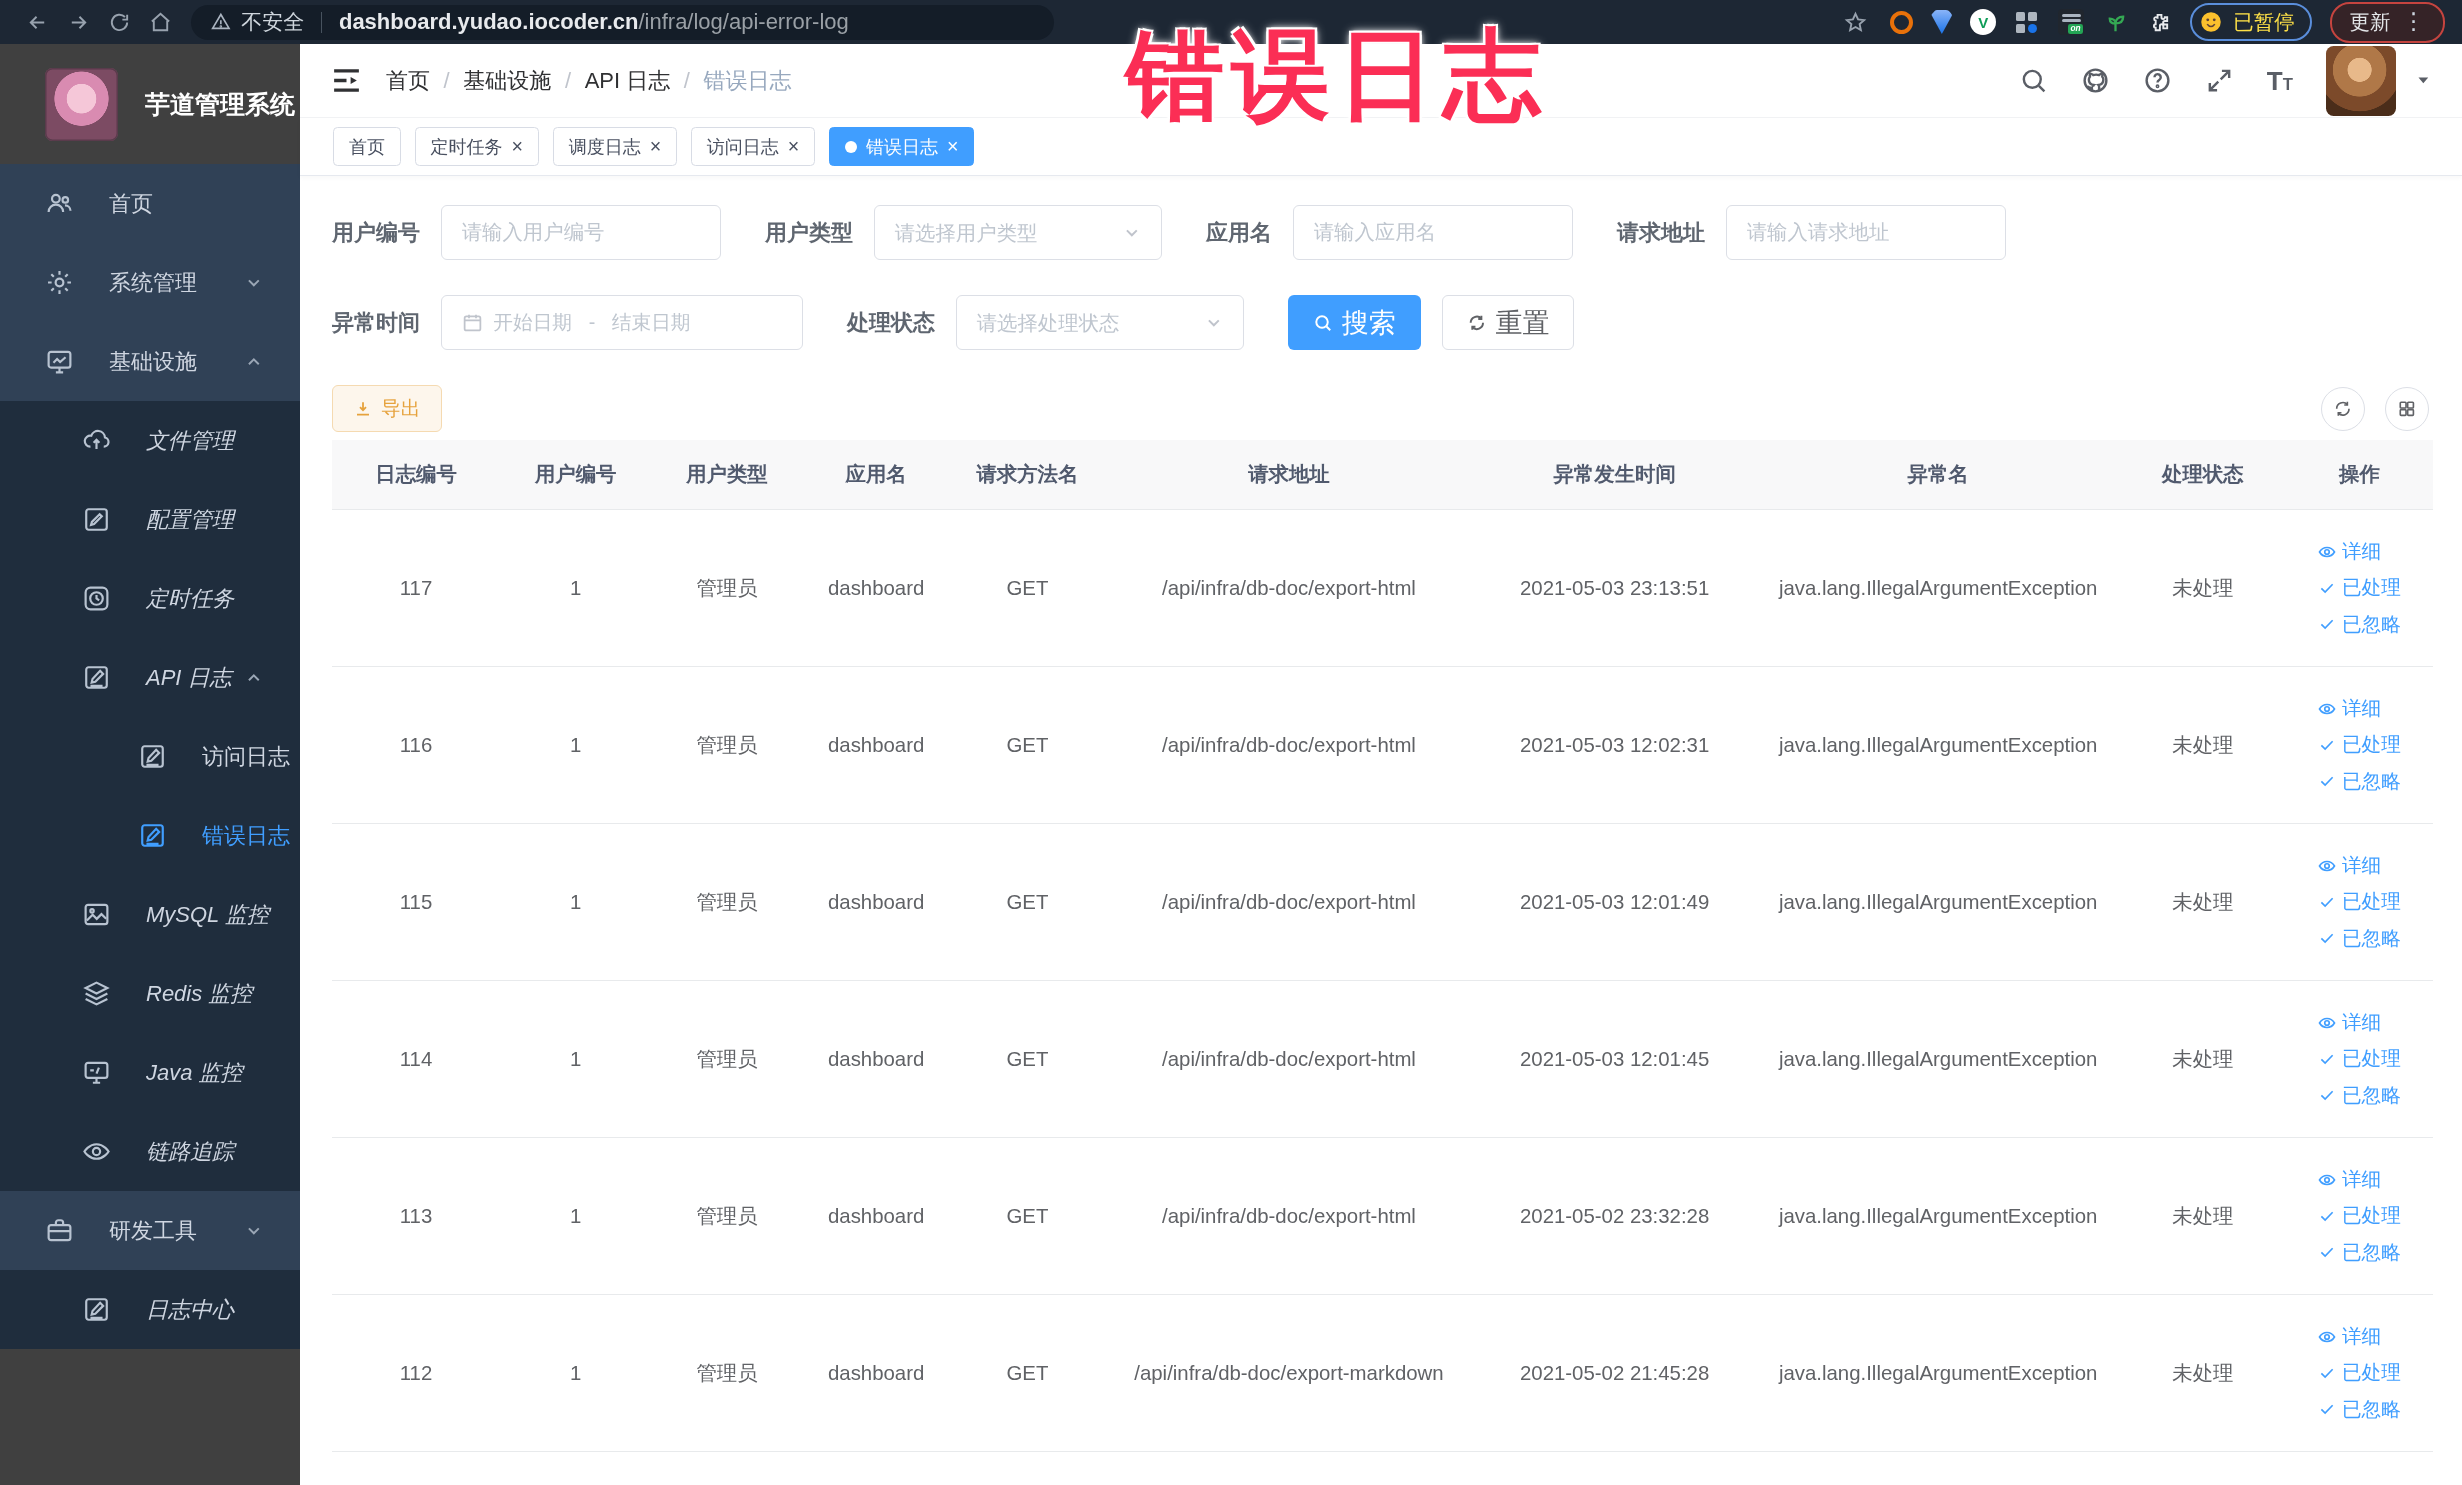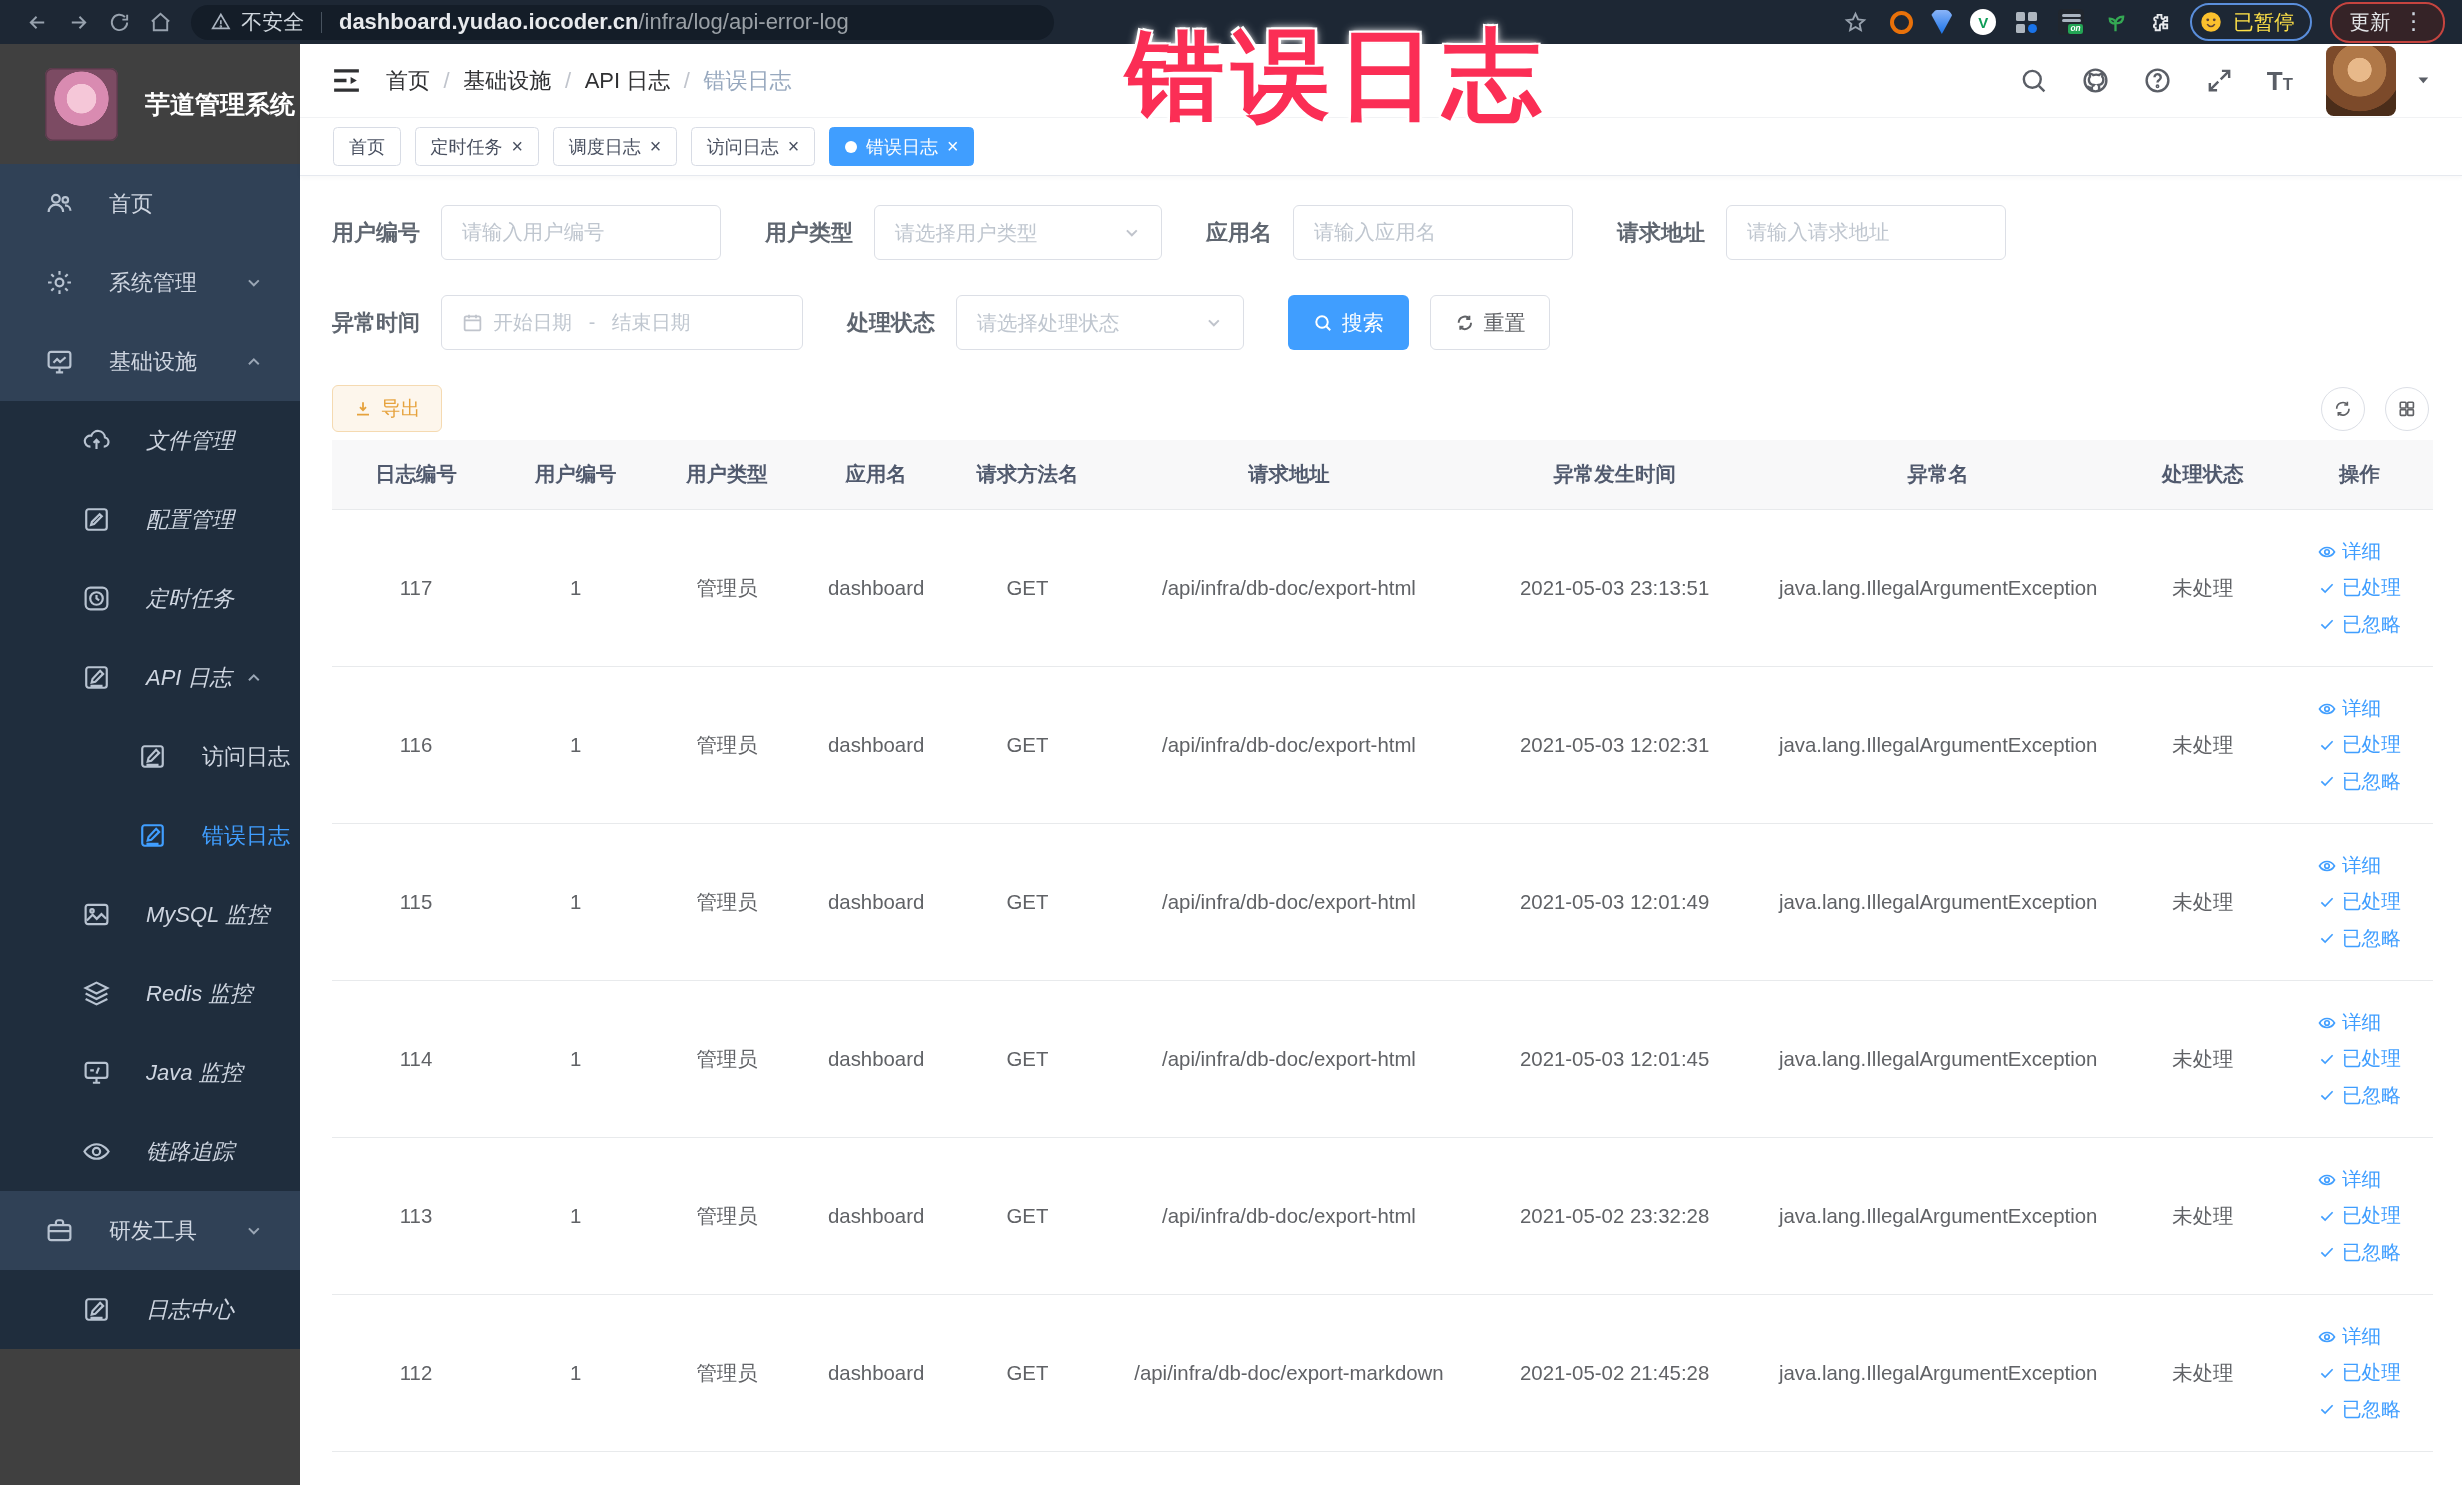--- a/index.html
+++ b/index.html
@@ -106,21 +106,21 @@
   .inp input::placeholder { color:#bfc6cf; }
   .inp.w370 { width:280px; }
   .sel { width:288px; justify-content:space-between; }
   .sel .ph { font-size:20.4px; color:#bfc6cf; }
   .sel svg { width:19.7px; height:19.7px; stroke:#c0c4cc; stroke-width:2.4; fill:none; flex:0 0 auto;}
   .daterange { width:362px; gap:10.6px; }
   .daterange svg { width:21px; height:21px; stroke:#c0c4cc; stroke-width:2; fill:none; flex:0 0 auto;}
   .daterange .ph { font-size:19.7px; color:#bfc6cf; white-space:nowrap; }
   .daterange .rsep { color:#bfc6cf; font-size:19.7px; padding:0 6px; }
   .btn { height:55px; border-radius:6px; display:inline-flex; align-items:center; gap:9px;
-    font-size:21px; padding:4px 24px; cursor:pointer; border:1.5px solid transparent; white-space:nowrap;}
+    font-size:27px; padding:4px 24px; cursor:pointer; border:1.5px solid transparent; white-space:nowrap;}
   .btn svg { width:19.7px; height:19.7px; stroke-width:2.4; fill:none; }
   .btn.primary { background:#409eff; color:#fff; }
   .btn.primary svg { stroke:#fff; }
   .btn.plain { background:#fff; border-color:#dcdfe6; color:#606266; }
   .btn.plain svg { stroke:#606266; }
   .btn.warn { height:47px; background:#fdf6ec; border-color:#f5dab1; color:#e6a23c; font-size:19.7px; padding:0 21px;}
   .btn.warn svg { stroke:#e6a23c; width:18px; height:18px; }
   .gap28 { width:21px; }
 
   .toolbar { display:flex; align-items:center; margin-bottom:7.6px; }

